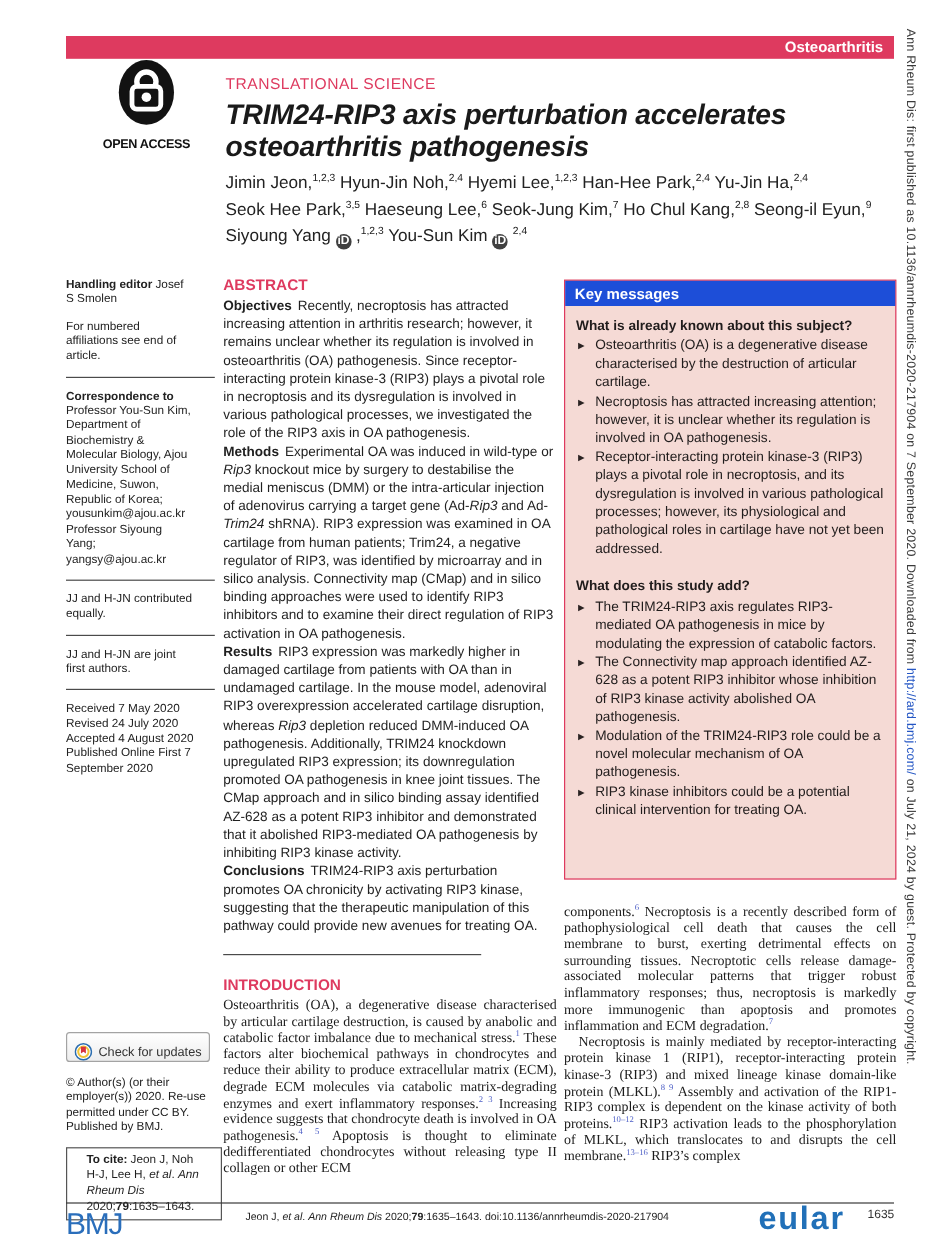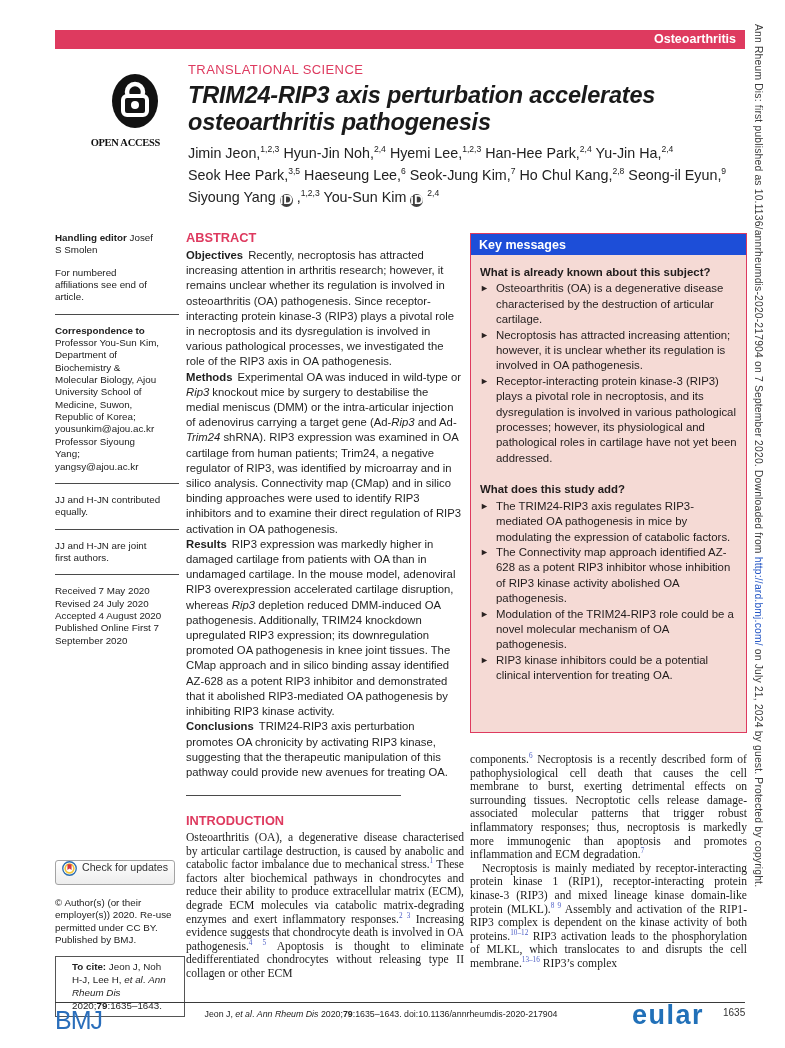--- a/index.html
+++ b/index.html
@@ -9,21 +9,21 @@
   
   .banner{position:absolute;left:55px;top:30px;width:690px;height:19px;background:#DE3A5F;
           color:#fff;font-weight:bold;font-size:12.5px;line-height:19px;text-align:right;
           padding-right:9px;box-sizing:border-box;}
 
   
   .vnote{position:absolute;left:753px;top:24px;height:1014px;writing-mode:vertical-rl;
          font-size:10.3px;color:#3a3a3a;letter-spacing:0.2px;white-space:nowrap;}
 
   
-  .oa{position:absolute;left:84px;top:72px;width:76px;text-align:right;font-family:Liberation Serif, serif;}
+  .oa{position:absolute;left:84px;top:48px;width:76px;text-align:center;}
   .oa-label{font-size:10.5px;font-weight:bold;letter-spacing:-0.3px;color:#111;margin-top:3px;}
 
   
   .article-type{position:absolute;left:188px;top:62px;color:#DE3A5F;font-size:13px;letter-spacing:0.4px;}
   .title{position:absolute;left:188px;top:82px;width:565px;font-size:23.5px;font-weight:600;
          color:#1a1a1a;line-height:1.14;letter-spacing:-0.2px;font-style:italic;}
   .authors{position:absolute;left:188px;top:142px;width:575px;font-size:14.3px;line-height:1.55;color:#222;}
 
   
   .sidebar{position:absolute;left:55px;top:232px;width:124px;font-size:9.8px;line-height:1.26;color:#222;}
@@ -52,26 +52,26 @@
   .km .arrow{flex:0 0 16px;color:#2a2222;font-size:9px;line-height:15.4px;}
   .km .btxt{flex:1;}
 
   
   .seg-b{font-weight:bold;}
   .seg-i{font-style:italic;}
   .seg-sup{color:#4a5cc5;vertical-align:super;font-size:0.62em;line-height:0;}
   .seg-asup{color:#1a1a1a;vertical-align:super;font-size:0.6em;line-height:0;}
   .seg-link{color:#2456c4;}
   .seg-orcid{display:inline-flex;width:13px;height:13px;border-radius:50%;background:#404040;color:#fff;
-             font-size:13px;font-weight:bold;align-items:center;justify-content:center;vertical-align:-2px;
+             font-size:10px;font-weight:bold;align-items:center;justify-content:center;vertical-align:-2px;
              font-style:normal;}
 
   
   .bl{position:absolute;left:55px;top:860px;width:126px;font-size:9.8px;line-height:1.26;}
-  .check-btn{display:flex;align-items:flex-start;gap:5px;width:120px;height:25px;border:1px solid #a3a3a3;
+  .check-btn{display:flex;align-items:flex-end;gap:5px;width:120px;height:25px;border:1px solid #a3a3a3;
              border-radius:3px;background:linear-gradient(#ffffff,#ededed);box-sizing:border-box;
              padding:0 6px;cursor:pointer;}
   .check-btn span{font-size:10.6px;color:#333;}
   .copyright{margin:12px 0 10px 0;color:#222;}
   .tocite{border:1px solid #555;padding:4px 16px;width:130px;box-sizing:border-box;line-height:1.3;}
 
   
   .footer-rule{position:absolute;left:55px;top:1002px;width:690px;border:none;border-top:1.2px solid #3a3a3a;margin:0;}
   .bmj{position:absolute;left:55px;top:1006px;font-size:25px;font-weight:normal;color:#2a6ebb;letter-spacing:-1px;}
   .fcite{position:absolute;left:186px;top:1009px;width:390px;text-align:center;font-size:8.8px;color:#222;}

